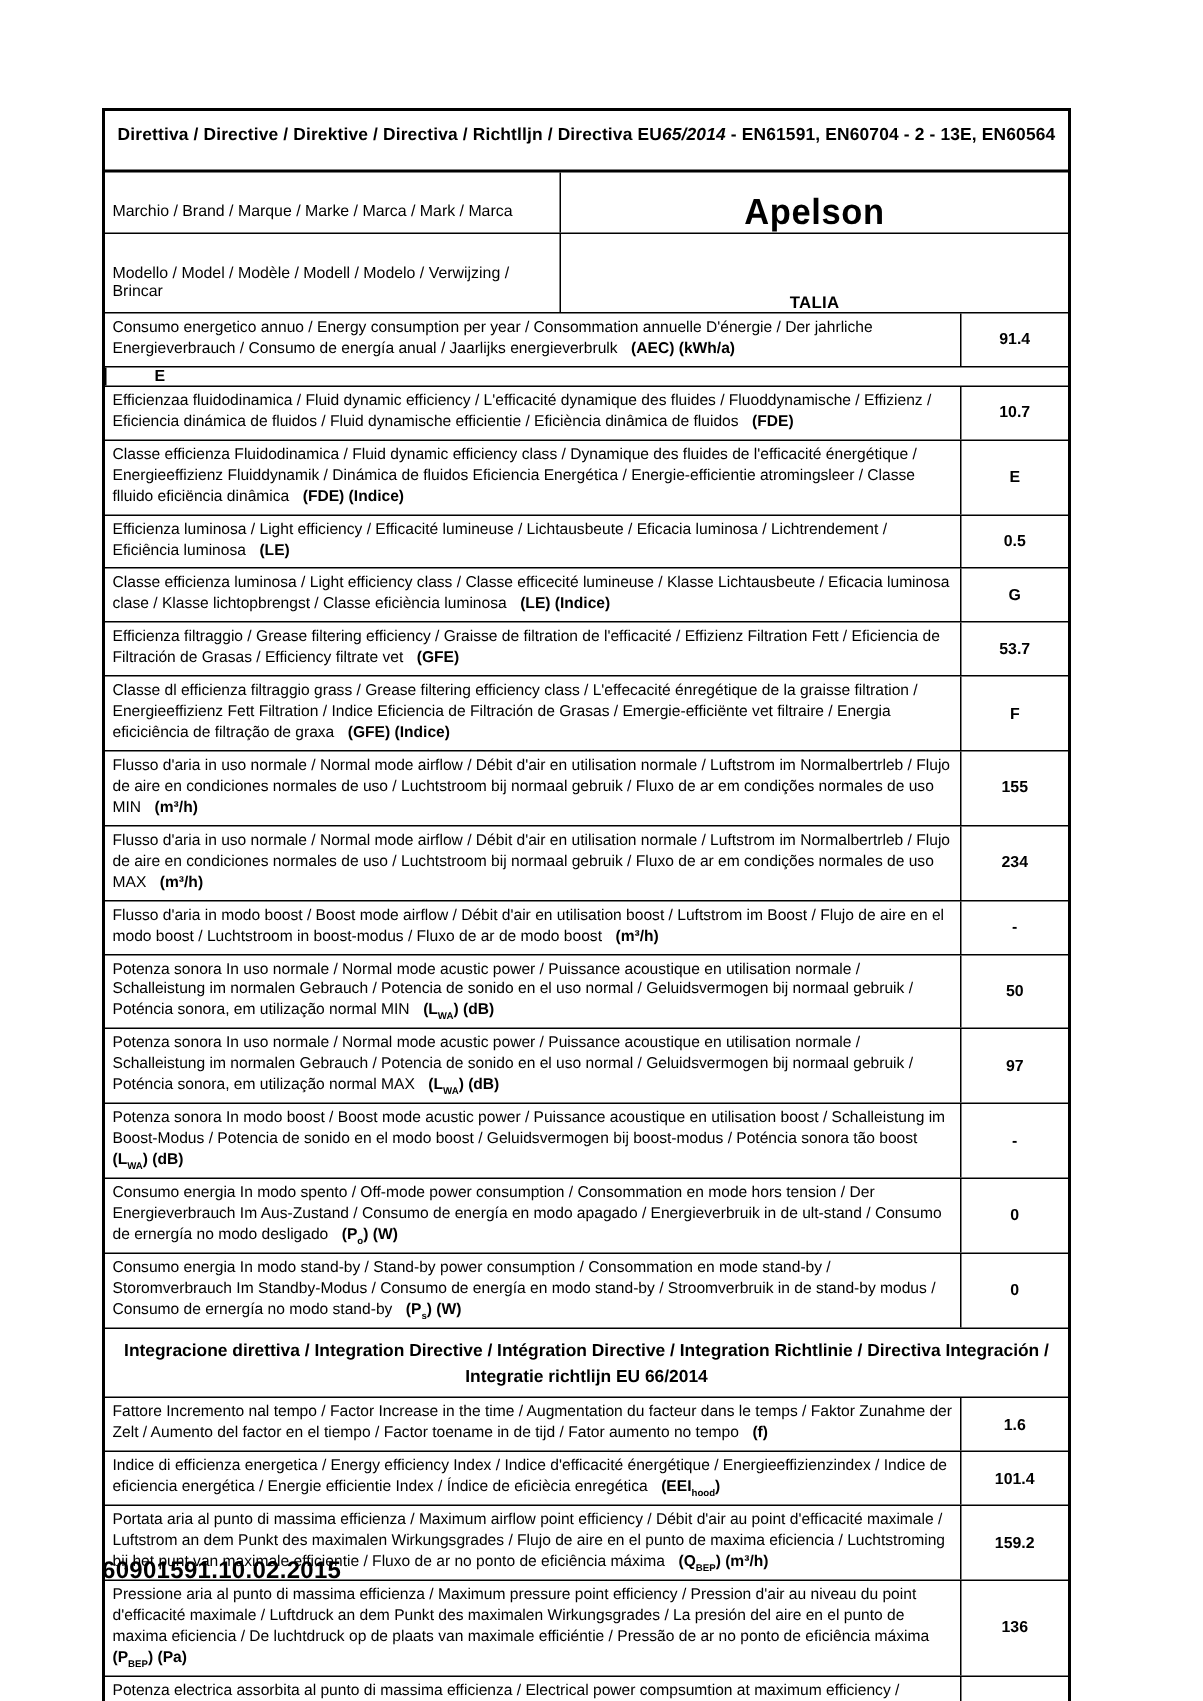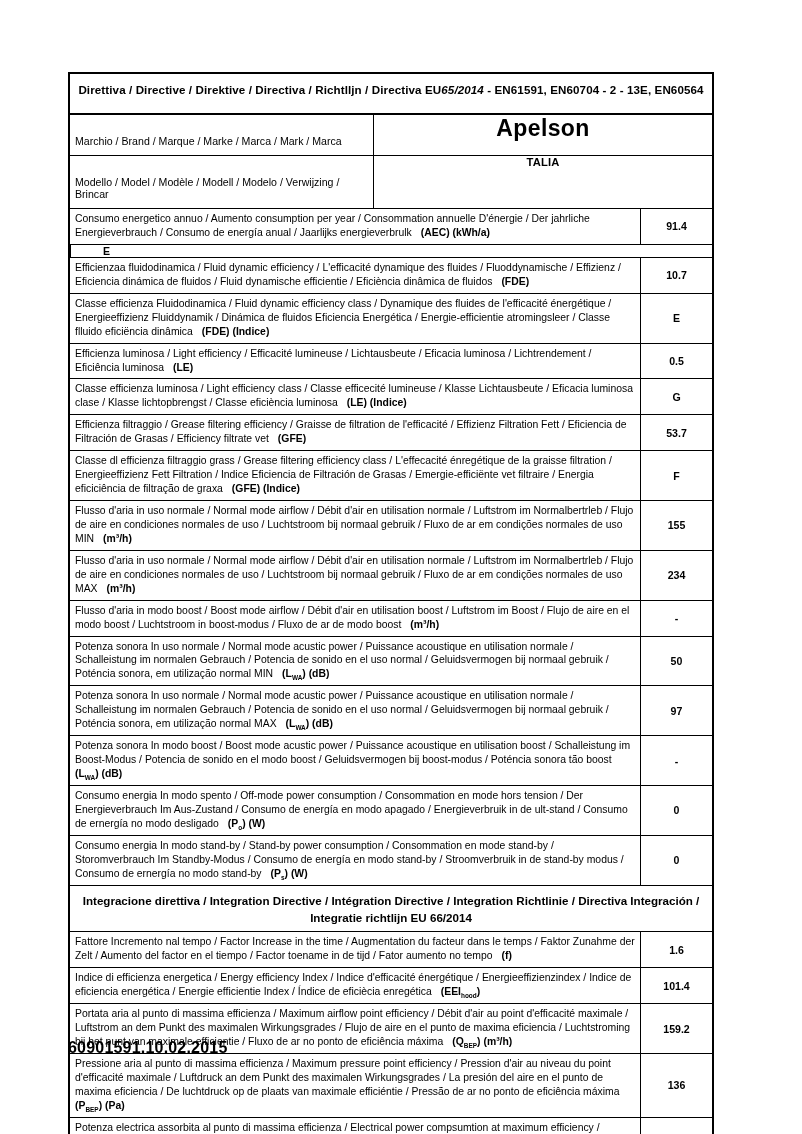--- a/index.html
+++ b/index.html
@@ -34,21 +34,21 @@
     flex: none;
     font-size: 10.6px;
     padding: 20px 5px 8px 5px;
     display: flex;
     align-items: center;
   }
   .id-value {
     flex: 1;
     border-left: 1px solid #000;
     display: flex;
-    align-items: flex-start;
+    align-items: flex-end;
     justify-content: center;
   }
   .brand-logo {
     font-size: 23px;
     font-weight: bold;
     letter-spacing: 0.4px;
     transform: scaleY(1.05);
   }
   .model-name { font-weight: bold; font-size: 11.2px; letter-spacing: 0.2px; }
   .row { display: flex; border-bottom: 1px solid #000; }
@@ -107,21 +107,21 @@
 
   <div class="id-row">
     <div class="id-label">Modello / Model / Modèle / Modell / Modelo / Verwijzing / Brincar</div>
     <div class="id-value">
       <span class="model-name">TALIA</span>
     </div>
   </div>
 
   <div>
       <div class="row">
-        <div class="label-cell"><span>Consumo energetico annuo / Aumento consumption per year / Consommation annuelle D'énergie / Der jahrliche Energieverbrauch / Consumo de energía anual / Jaarlijks energieverbrulk</span><span class="code-gap"></span><span class="code">(AEC) (kWh/a)</span></div>
+        <div class="label-cell"><span>Consumo energetico annuo / Energy consumption per year / Consommation annuelle D'énergie / Der jahrliche Energieverbrauch / Consumo de energía anual / Jaarlijks energieverbrulk</span><span class="code-gap"></span><span class="code">(AEC) (kWh/a)</span></div>
         <div class="value-cell">91.4</div>
       </div>
       <div class="row">
         <div class="value-cell">E</div>
       </div>
       <div class="row">
         <div class="label-cell"><span>Efficienzaa fluidodinamica / Fluid dynamic efficiency / L'efficacité dynamique des fluides / Fluoddynamische / Effizienz / Eficiencia dinámica de fluidos / Fluid dynamische efficientie / Eficiència dinâmica de fluidos</span><span class="code-gap"></span><span class="code">(FDE)</span></div>
         <div class="value-cell">10.7</div>
       </div>
       <div class="row">

